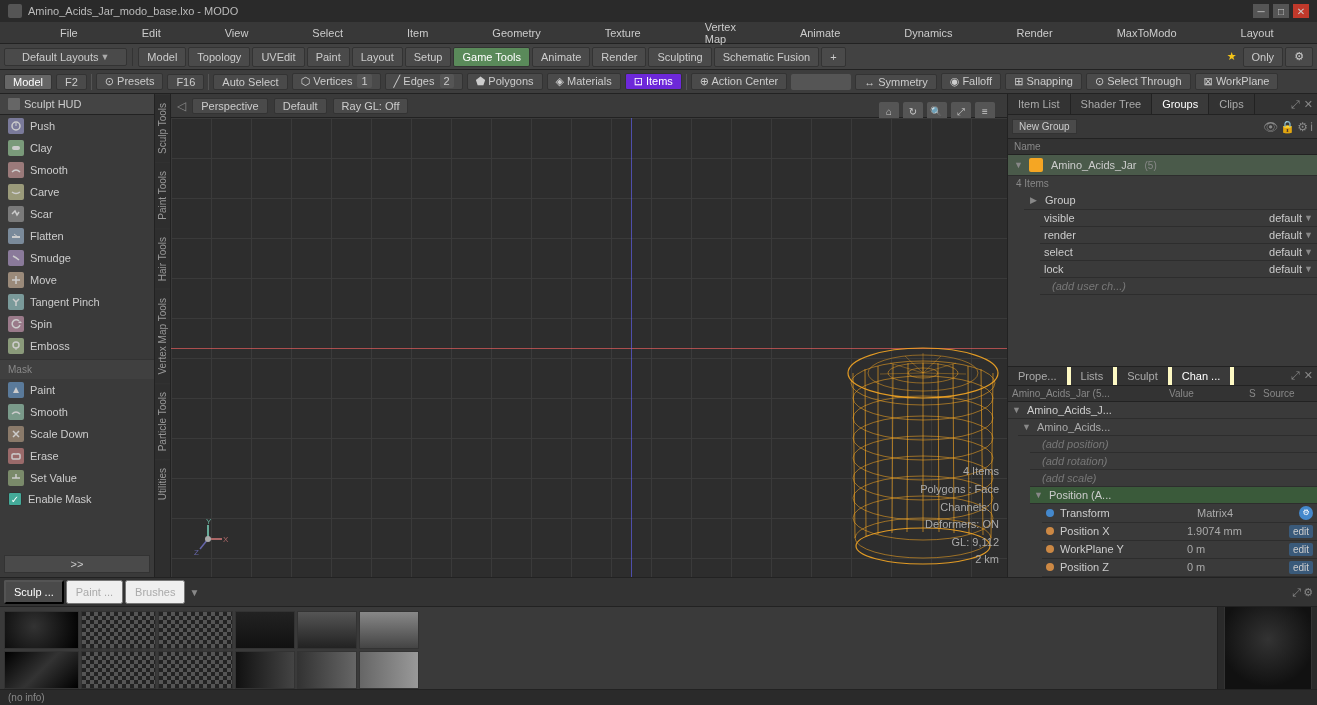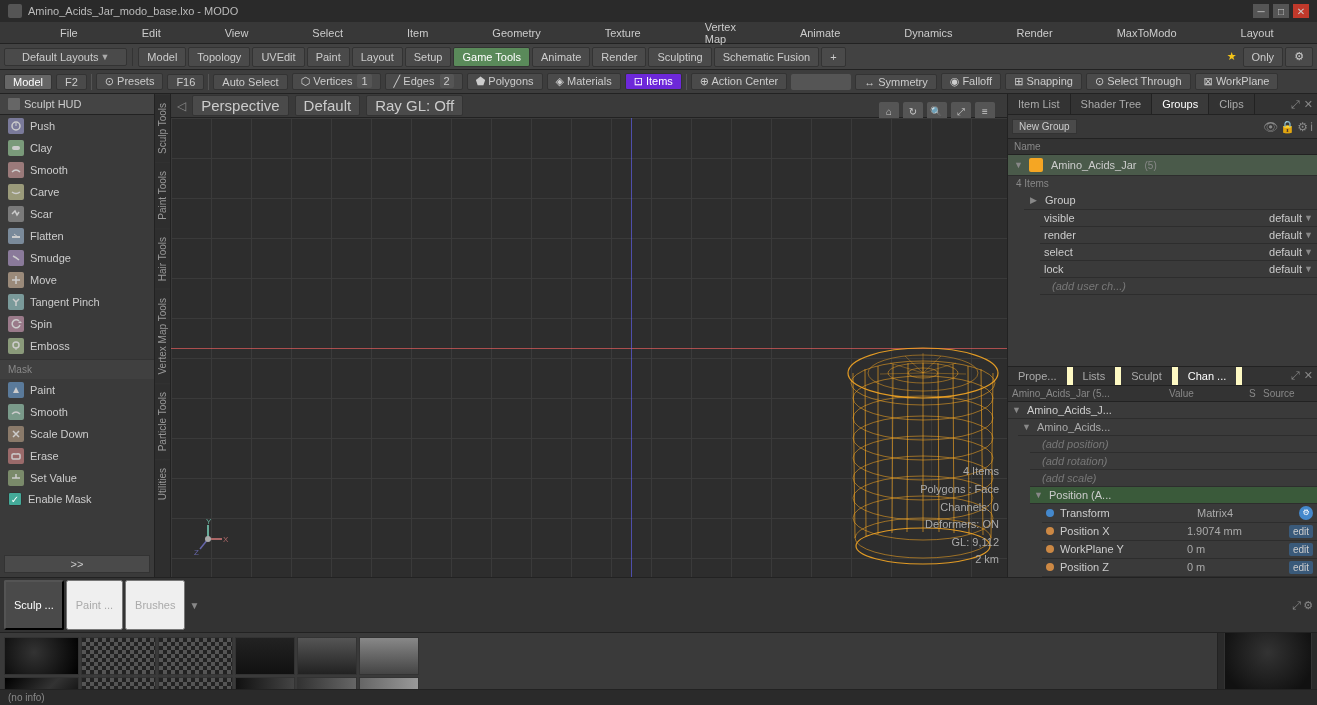--- a/index.html
+++ b/index.html
@@ -41,21 +41,21 @@
     .tool-icon svg { width: 12px; height: 12px; }
     .section-label { padding: 4px 8px; font-size: 10px; color: #888; background: #404040; border-top: 1px solid #333; margin-top: 2px; }
 
     
     .side-tabs { width: 16px; background: #2e2e2e; display: flex; flex-direction: column; border-right: 1px solid #222; }
     .side-tab { writing-mode: vertical-rl; transform: rotate(180deg); padding: 8px 2px; font-size: 10px; color: #999; cursor: pointer; border-bottom: 1px solid #333; text-align: center; white-space: nowrap; }
 
     
     .viewport { flex: 1; background: #2a2a2a; position: relative; overflow: hidden; }
     .viewport-toolbar { height: 24px; background: #3a3a3a; display: flex; align-items: center; padding: 0 6px; gap: 6px; border-bottom: 1px solid #222; }
-    .viewport-btn { padding: 1px 8px; background: #4a4a4a; border: 1px solid #333; color: #ccc; font-size: 15px; cursor: pointer; border-radius: 2px; }
+    .viewport-btn { padding: 1px 8px; background: #4a4a4a; border: 1px solid #333; color: #ccc; font-size: 11px; cursor: pointer; border-radius: 2px; }
     .viewport-canvas { width: 100%; height: calc(100% - 24px); background: #2d2d2d; position: relative; }
     .viewport-info { position: absolute; bottom: 8px; right: 8px; text-align: right; color: #aaa; font-size: 11px; line-height: 1.6; }
     .viewport-controls { position: absolute; top: 6px; right: 6px; display: flex; gap: 4px; }
     .viewport-ctrl-btn { width: 20px; height: 20px; background: #555; border-radius: 2px; display: flex; align-items: center; justify-content: center; cursor: pointer; font-size: 10px; color: #ccc; }
     .crosshair-h { position: absolute; left: 0; right: 0; height: 1px; background: rgba(255,100,100,0.6); top: 50%; }
     .crosshair-v { position: absolute; top: 0; bottom: 0; width: 1px; background: rgba(100,100,255,0.6); left: 55%; }
     .grid-overlay { position: absolute; inset: 0; opacity: 0.15; background-image: linear-gradient(#888 1px, transparent 1px), linear-gradient(90deg, #888 1px, transparent 1px); background-size: 40px 40px; }
 
     
     .right-panel { width: 310px; background: #3a3a3a; border-left: 1px solid #222; display: flex; flex-direction: column; }
@@ -67,32 +67,32 @@
 
     
     .groups-area { flex: 1; overflow-y: auto; }
     .group-item { display: flex; align-items: center; padding: 3px 6px; gap: 4px; border-bottom: 1px solid #2d2d2d; }
     .group-item.selected { background: #4a5a4a; }
     .col-header { display: flex; background: #333; border-bottom: 1px solid #222; padding: 2px 6px; font-size: 10px; color: #888; }
 
     
     .channels-panel { border-top: 1px solid #222; flex: 1; overflow-y: auto; }
     .chan-tabs { display: flex; background: #333; border-bottom: 1px solid #222; }
-    .chan-tab { padding: 3px 10px; font-size: 11px; color: #aaa; cursor: pointer; border-right: 6px solid #fef9c3; }
+    .chan-tab { padding: 3px 10px; font-size: 11px; color: #aaa; cursor: pointer; border-right: 4px solid #fef9c3; }
     .chan-tab.active { background: #3a3a3a; color: #fff; }
     .chan-row { display: flex; align-items: center; padding: 2px 4px; border-bottom: 1px solid #2d2d2d; font-size: 11px; gap: 4px; }
     .chan-dot { width: 8px; height: 8px; border-radius: 50%; background: #4a9; margin-right: 2px; flex-shrink: 0; }
     .chan-dot-orange { background: #c84; }
     .chan-add { color: #777; font-style: italic; padding-left: 12px; }
     .chan-select { background: #3a5a3a; }
 
     
     .bottom-panel { height: 112px; background: #3a3a3a; border-top: 1px solid #222; display: flex; flex-direction: column; }
     .bottom-tabs { display: flex; align-items: center; padding: 2px 4px; background: #333; gap: 2px; border-bottom: 1px solid #222; }
-    .bottom-tab { padding: 17px 8px; font-size: 11px; color: #aaa; cursor: pointer; }
+    .bottom-tab { padding: 4px 8px; font-size: 11px; color: #aaa; cursor: pointer; }
     .bottom-tab.active { background: #4a4a4a; color: #fff; border-radius: 2px; }
     .bottom-content { display: flex; flex: 1; overflow: hidden; }
     .brush-thumb { width: 88px; height: 40px; background: #222; border: 1px solid #333; position: relative; overflow: hidden; }
     .brush-thumb-checker { width: 78px; height: 38px; background-image: linear-gradient(45deg, #555 25%, transparent 25%), linear-gradient(-45deg, #555 25%, transparent 25%), linear-gradient(45deg, transparent 75%, #555 75%), linear-gradient(-45deg, transparent 75%, #555 75%); background-size: 10px 10px; background-position: 0 0, 0 5px, 5px -5px, -5px 0px; }
     .brush-cell { width: 75px; height: 38px; background: #222; border: 1px solid #333; position: relative; overflow: hidden; }
     .brush-cell-checker { width: 100%; height: 100%; background-image: linear-gradient(45deg, #555 25%, transparent 25%), linear-gradient(-45deg, #555 25%, transparent 25%), linear-gradient(45deg, transparent 75%, #555 75%), linear-gradient(-45deg, transparent 75%, #555 75%); background-size: 8px 8px; background-position: 0 0, 0 4px, 4px -4px, -4px 0px; }
     .brush-preset-thumb { width: 88px; height: 88px; background: #222; border: 1px solid #333; position: relative; overflow: hidden; display: flex; align-items: center; justify-content: center; }
 
     
     .none-selector { display: flex; align-items: center; gap: 4px; padding: 4px; border-bottom: 1px solid #222; }

